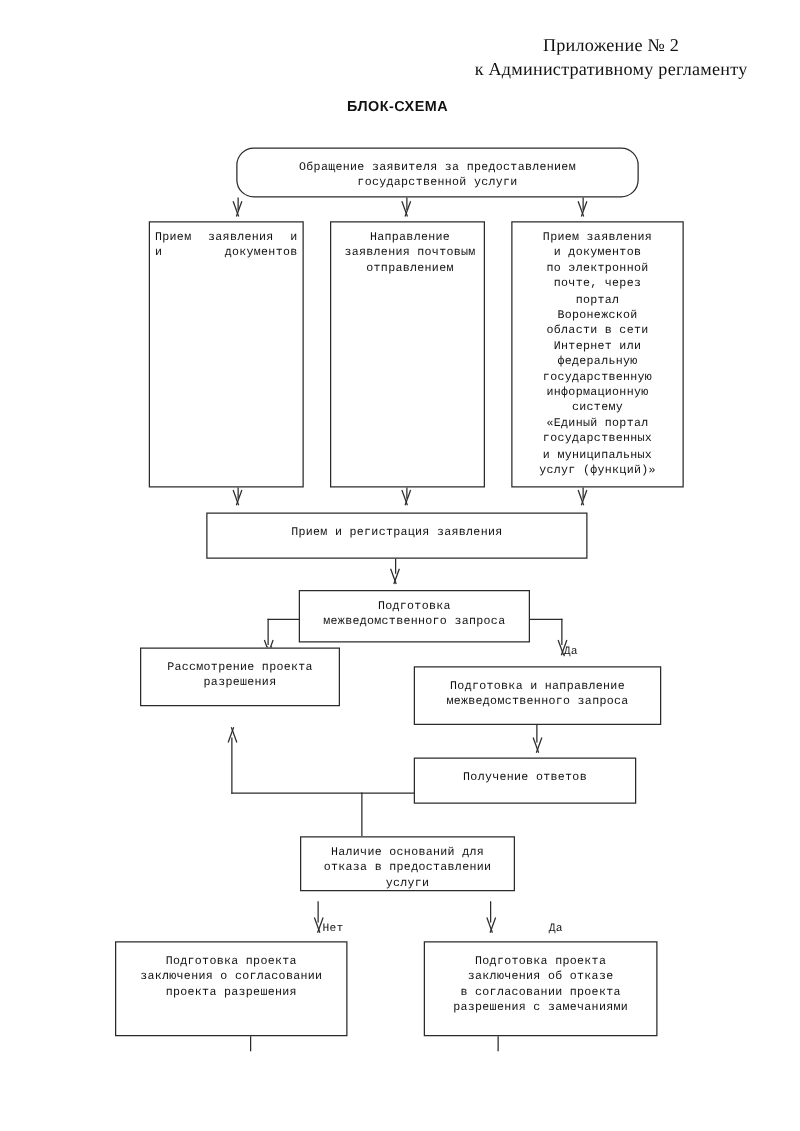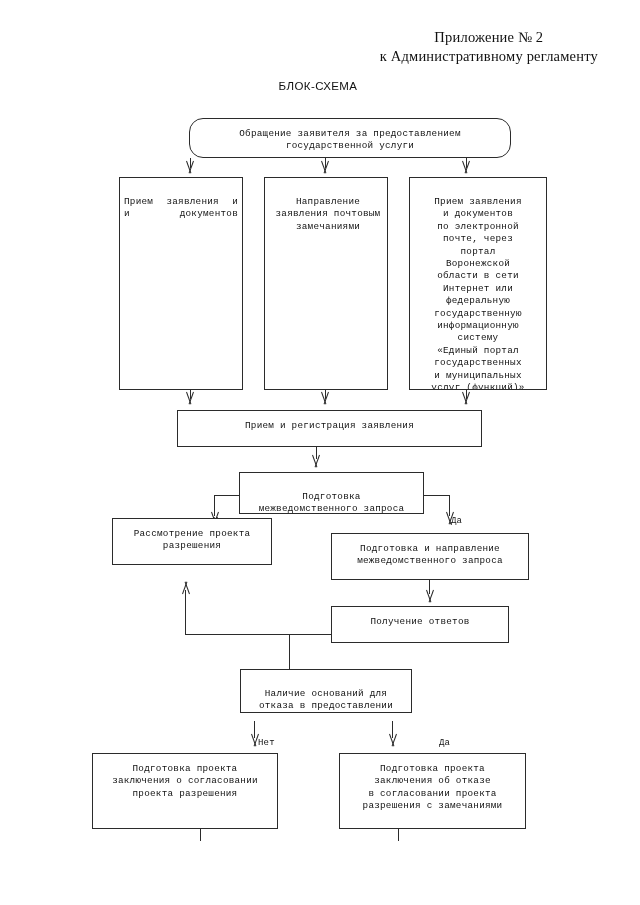--- a/index.html
+++ b/index.html
@@ -27,38 +27,38 @@
     white-space:nowrap;
   }
   .hdr div{display:block;text-align:center;}
 
   .doctitle{
     position:absolute;
     left:0;top:80px;width:640px;
     text-align:center;
     font-family:"Liberation Sans","DejaVu Sans",sans-serif;
     font-size:11.5px;
-    font-weight:400;
+    font-weight:700;
     letter-spacing:.4px;
     color:#111;
   }
   .doctitle span{position:relative;left:-2px;}
 
   
   .box{
     position:absolute;
     box-sizing:border-box;
     border:1px solid #2b2b2b;
     background:#fff;
     font-size:9.3px;
     line-height:12.4px;
     letter-spacing:.25px;
     text-align:center;
     color:#111;
-    padding-top:18px;
+    padding-top:6px;
     overflow:hidden;
   }
   .box .txt{display:block;white-space:pre-line;}
   .box.pad-more{padding-top:9px;}
   .box.justify .txt{
     text-align:justify;
     text-align-last:justify;
     padding:0 4px;
     white-space:pre-line;
   }
@@ -115,21 +115,21 @@
   <div class="arr" style="left:459px;top:161px;"></div>
 
   <div class="box justify" style="left:119px;top:177px;width:124px;height:213px;">
     <span class="txt">Прием заявления и
 и документов</span>
   </div>
 
   <div class="box" style="left:264px;top:177px;width:124px;height:213px;text-align:left;padding-left:4px;">
     <span class="txt" style="display:block;text-align:center;">Направление
 заявления почтовым
-замечаниями</span>
+отправлением</span>
   </div>
 
   <div class="box" style="left:409px;top:177px;width:138px;height:213px;">
     <span class="txt">Прием заявления
 и документов
 по электронной
 почте, через
 портал
 Воронежской
 области в сети
@@ -145,21 +145,21 @@
   </div>
 
   <div class="vline" style="left:190px;top:390px;height:9px;"></div>
   <div class="vline" style="left:325px;top:390px;height:9px;"></div>
   <div class="vline" style="left:466px;top:390px;height:9px;"></div>
 
   <div class="arr" style="left:183px;top:392px;"></div>
   <div class="arr" style="left:318px;top:392px;"></div>
   <div class="arr" style="left:459px;top:392px;"></div>
 
-  <div class="box pad-more" style="left:165px;top:410px;width:305px;height:37px;margin-left:12px;">
+  <div class="box pad-more" style="left:165px;top:410px;width:305px;height:37px;">
     <span class="txt">Прием и регистрация заявления</span>
   </div>
 
   <div class="vline" style="left:316px;top:447px;height:12px;"></div>
   <div class="arr" style="left:309px;top:455px;"></div>
 
   <div class="box" style="left:239px;top:472px;width:185px;height:42px;">
     <span class="txt">Подготовка
 межведомственного запроса</span>
   </div>

